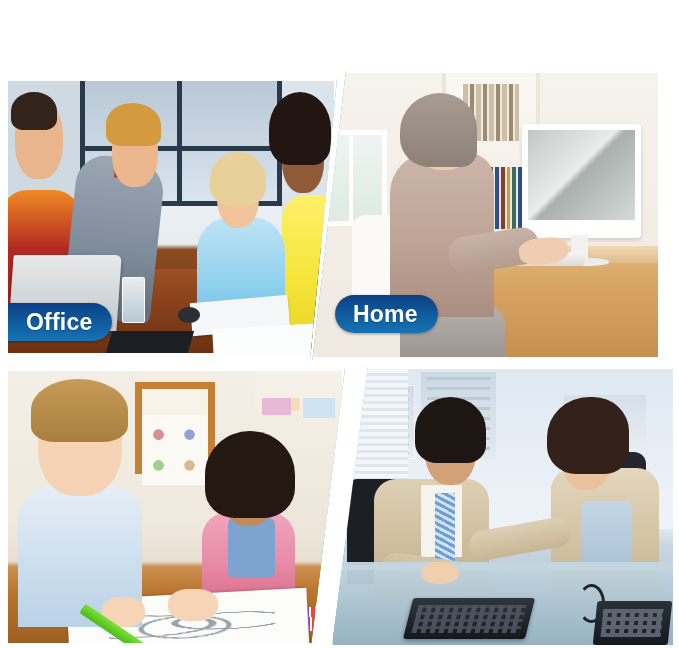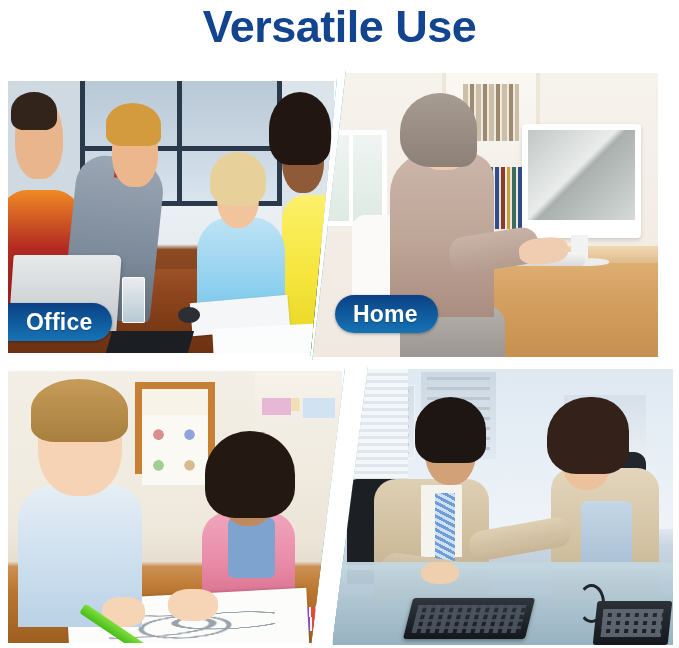--- a/index.html
+++ b/index.html
@@ -300,21 +300,20 @@
   }
 
   .badge.b-office  { left:0px;   top:222px; }
   .badge.b-home    { left:25px;  top:222px; border-radius:19px; }
 </style>
 </head>
 <body>
 
 <div id="root">
 
-  <div class="title">Versatile Use</div>
 
   <div class="grid">
 
     <div class="panel tl">
       <div class="photo p-office">
         <div class="of-wall"></div>
         <div class="of-wall2"></div>
         <div class="of-win"></div>
         <div class="of-table-edge"></div>
         <div class="of-table"></div>

